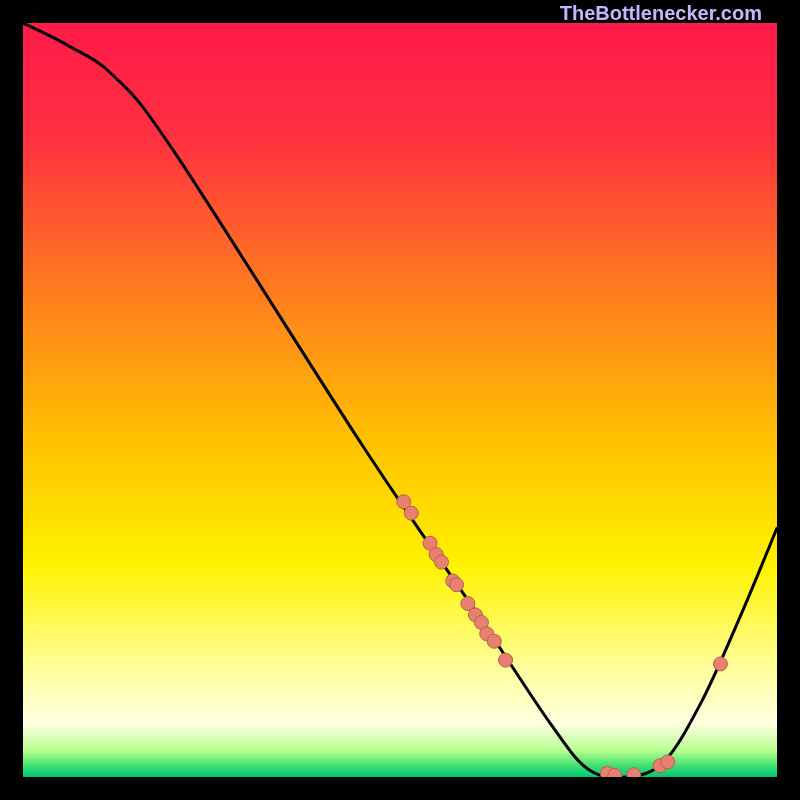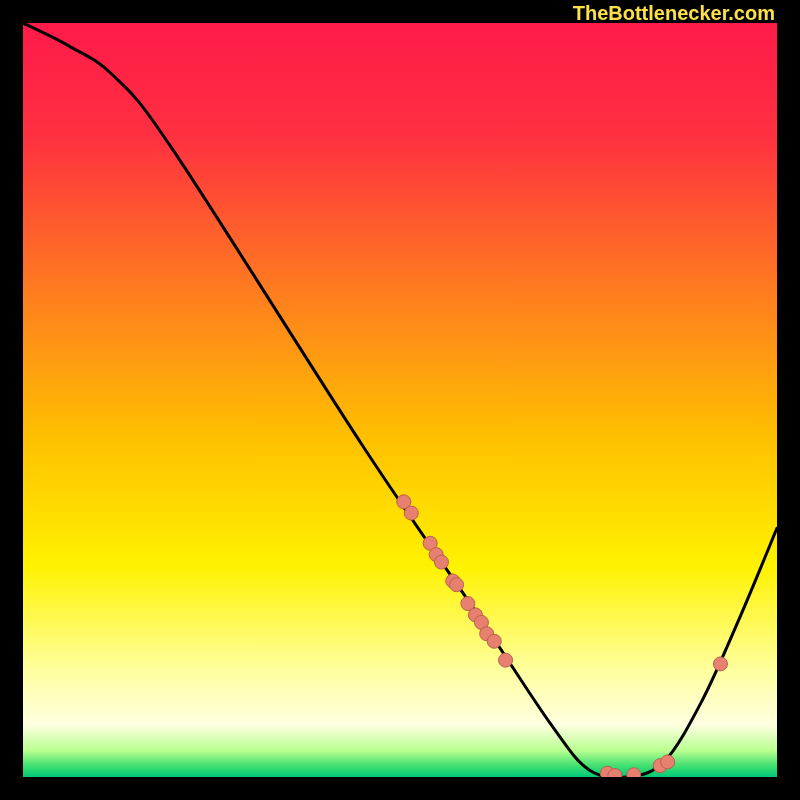--- a/index.html
+++ b/index.html
@@ -13,22 +13,22 @@
   }
   .outer {
     position: relative;
     width: 800px;
     height: 800px;
     background: #000;
   }
   .attribution {
     position: absolute;
     top: 2px;
-    right: 25px;
-    color: #fde047;
+    right: 38px;
+    color: #c4b5fd;
     font-size: 20px;
     font-weight: bold;
     z-index: 10;
   }
   .plot {
     position: absolute;
     left: 23px;
     top: 23px;
     width: 754px;
     height: 754px;

